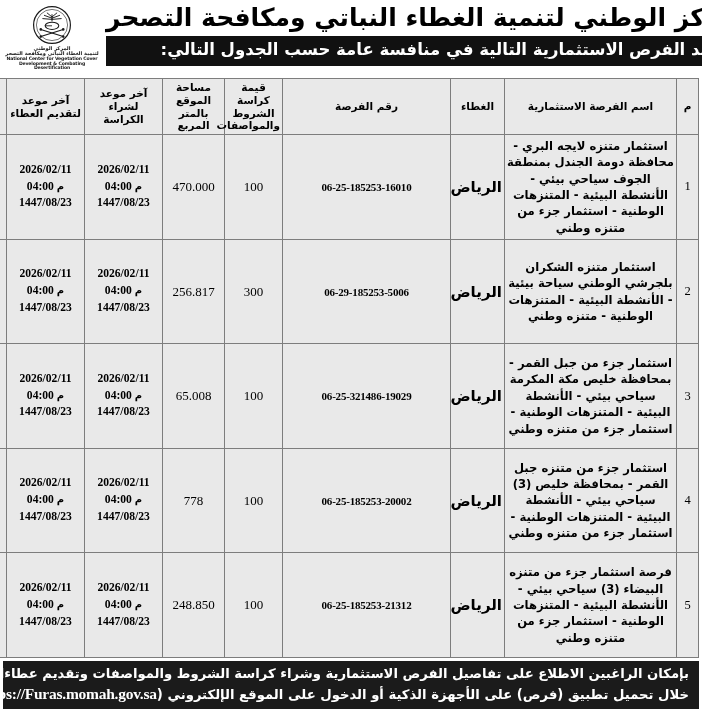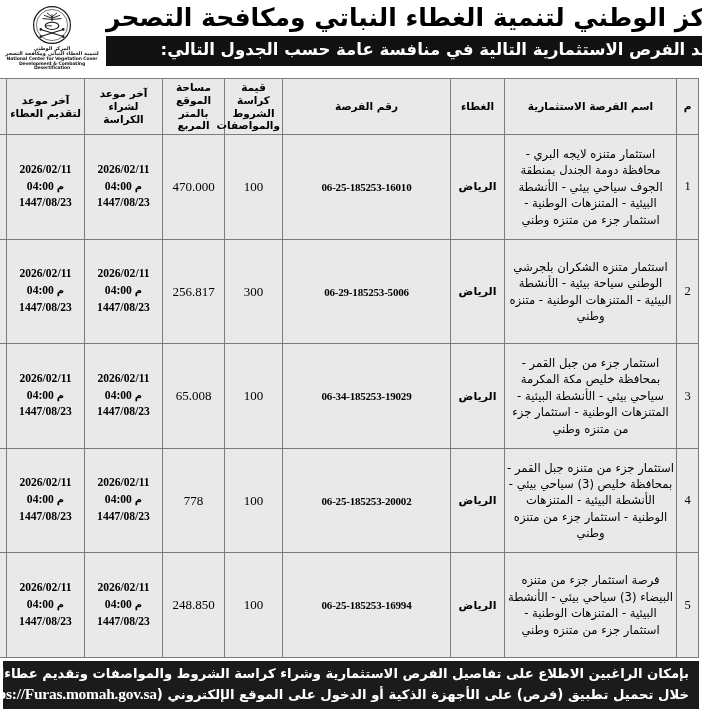--- a/index.html
+++ b/index.html
@@ -140,27 +140,27 @@
   .col-d1     { width: 78px; }
   .col-d2     { width: 78px; }
   .col-d3     { width: 78px; }
 
   td.idx {
     font-size: 12.5px;
     font-family: "Liberation Serif", "DejaVu Serif", serif;
   }
   td.name {
     font-size: 11.6px;
-    font-weight: normal;
+    font-weight: bold;
     line-height: 1.42;
     padding: 3px 5px;
     letter-spacing: -0.1px;
   }
   td.muni {
-    font-size: 11px;
+    font-size: 15px;
     font-weight: bold;
   }
   td.opp {
     font-size: 11px;
     font-family: "Liberation Serif", "DejaVu Serif", serif;
     font-weight: bold;
     direction: ltr;
     letter-spacing: -0.2px;
   }
   td.num {
@@ -328,21 +328,21 @@
             <td class="date">
               <span class="dline">2026/02/12</span>
               <span class="tline"> </span>
               <span class="dline">1447/08/24</span>
             </td>
           </tr>
           <tr style="height: 20%;">
             <td class="idx">3</td>
             <td class="name">استثمار جزء من جبل القمر - بمحافظة خليص مكة المكرمة سياحي بيئي - الأنشطة البيئية - المتنزهات الوطنية - استثمار جزء من متنزه وطني</td>
             <td class="muni">الرياض</td>
-            <td class="opp">06-34-185253-19029</td>
+            <td class="opp">06-25-321486-19029</td>
             <td class="num">100</td>
             <td class="num">65.008</td>
             <td class="date">
               <span class="dline">2026/02/11</span>
               <span class="tline"><span>04:00</span> <span class="ampm">م</span></span>
               <span class="dline">1447/08/23</span>
             </td>
             <td class="date">
               <span class="dline">2026/02/11</span>
               <span class="tline"><span>04:00</span> <span class="ampm">م</span></span>
@@ -374,21 +374,21 @@
             <td class="date">
               <span class="dline">2026/02/12</span>
               <span class="tline"> </span>
               <span class="dline">1447/08/24</span>
             </td>
           </tr>
           <tr style="height: 20%;">
             <td class="idx">5</td>
             <td class="name">فرصة استثمار جزء من متنزه البيضاء (3) سياحي بيئي - الأنشطة البيئية - المتنزهات الوطنية - استثمار جزء من متنزه وطني</td>
             <td class="muni">الرياض</td>
-            <td class="opp">06-25-185253-16994</td>
+            <td class="opp">06-25-185253-21312</td>
             <td class="num">100</td>
             <td class="num">248.850</td>
             <td class="date">
               <span class="dline">2026/02/11</span>
               <span class="tline"><span>04:00</span> <span class="ampm">م</span></span>
               <span class="dline">1447/08/23</span>
             </td>
             <td class="date">
               <span class="dline">2026/02/11</span>
               <span class="tline"><span>04:00</span> <span class="ampm">م</span></span>

